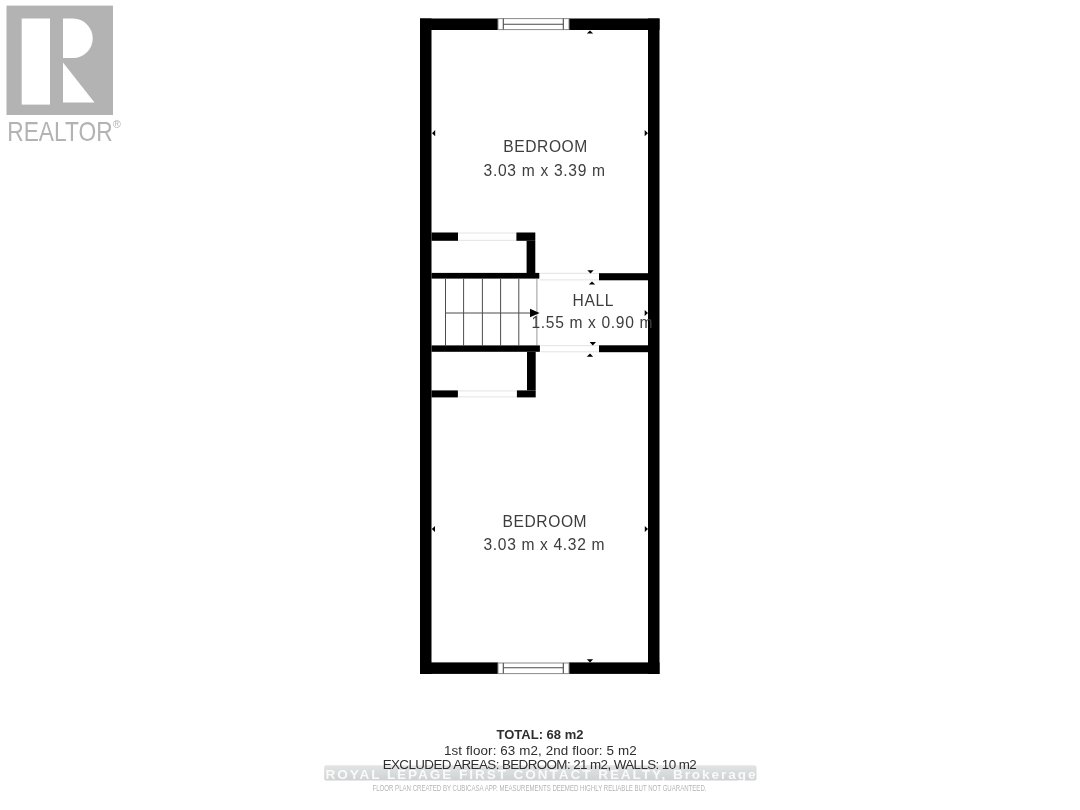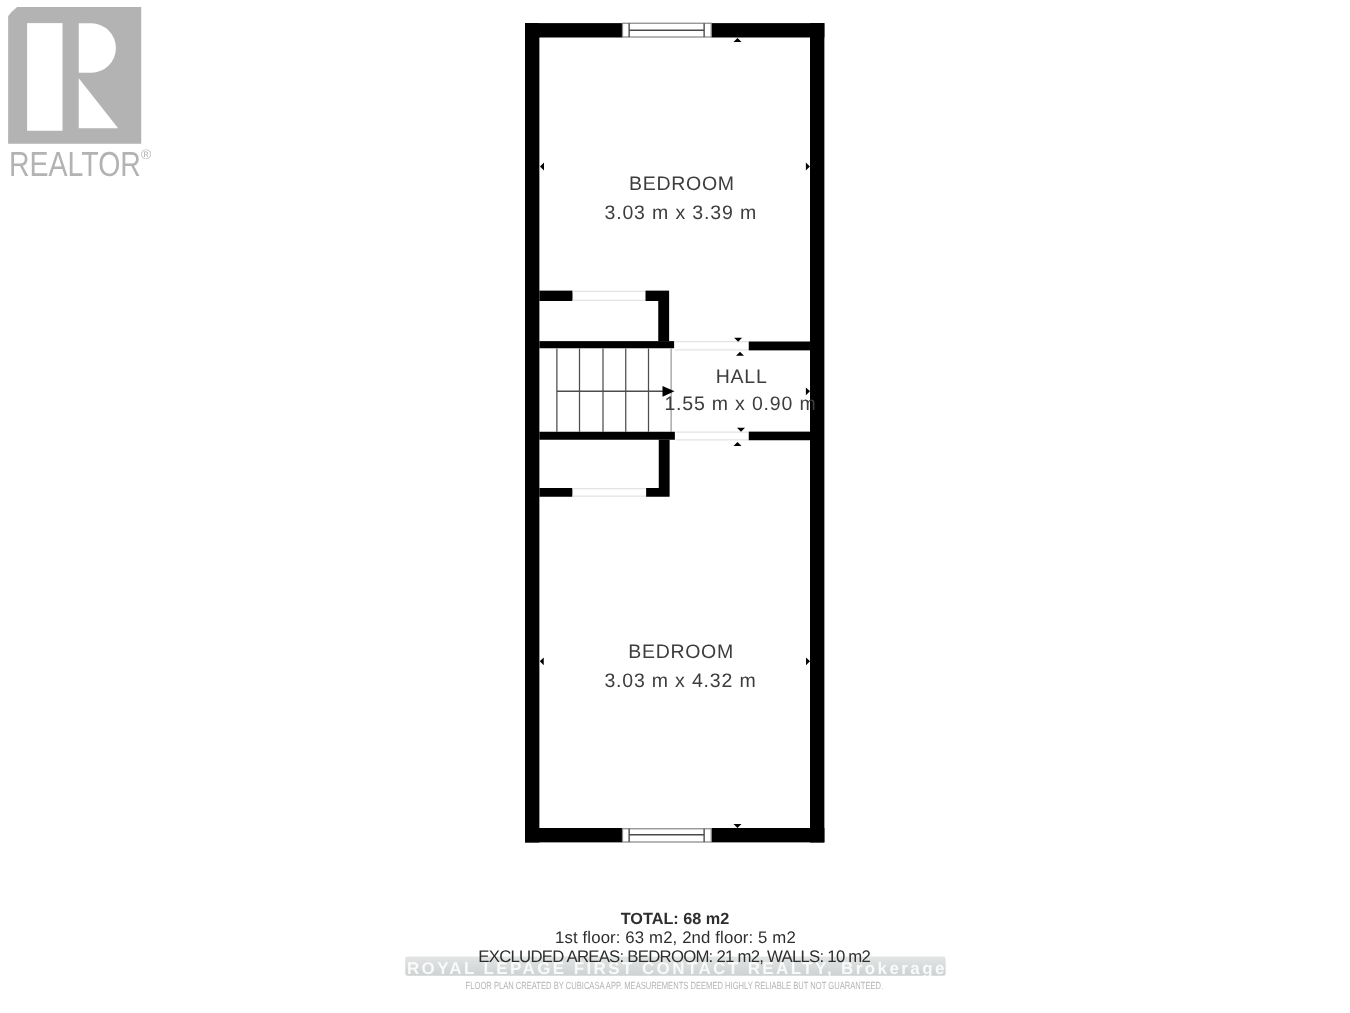--- a/index.html
+++ b/index.html
@@ -1,16 +1,16 @@
 <!DOCTYPE html>
 <html><head>
 <meta charset="utf-8">
 <style>
   html,body{margin:0;padding:0;background:#fff;}
-  .page{position:relative;width:1080px;height:810px;background:#fff;overflow:hidden;font-family:"Liberation Sans",sans-serif;border-radius:32px;}
+  .page{position:relative;width:1080px;height:810px;background:#fff;overflow:hidden;font-family:"Liberation Sans",sans-serif;}
   svg text{font-family:"Liberation Sans",sans-serif;}
 </style>
 </head>
 <body>
 <div class="page">
 <svg width="1080" height="810" viewBox="0 0 1080 810">
 
 <rect x="6.5" y="5.6" width="106.5" height="109.4" fill="#b3b3b3"></rect>
 
 <rect x="21.7" y="18.5" width="28.3" height="86.1" fill="#ffffff"></rect>

